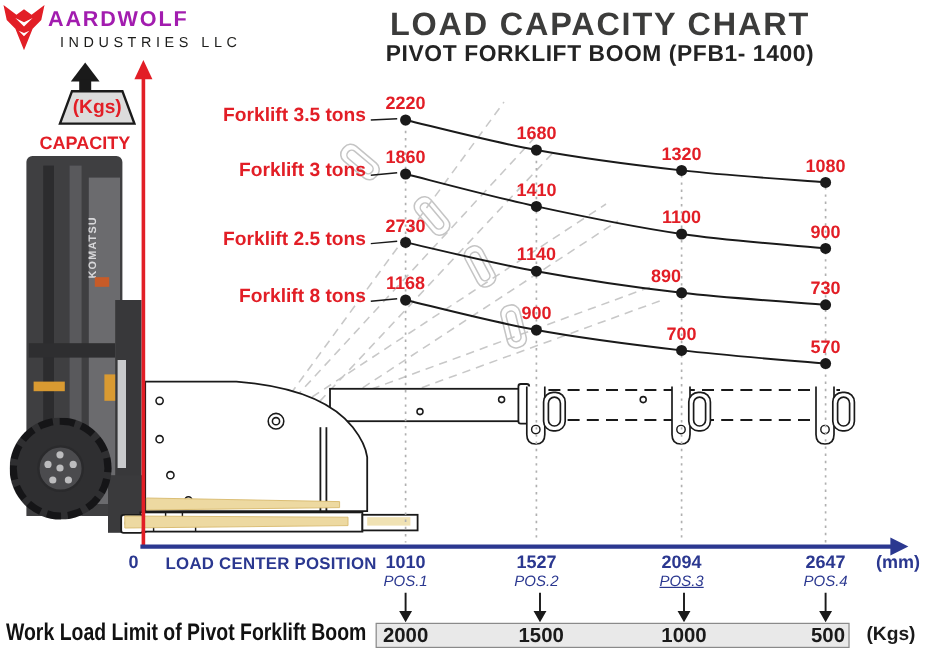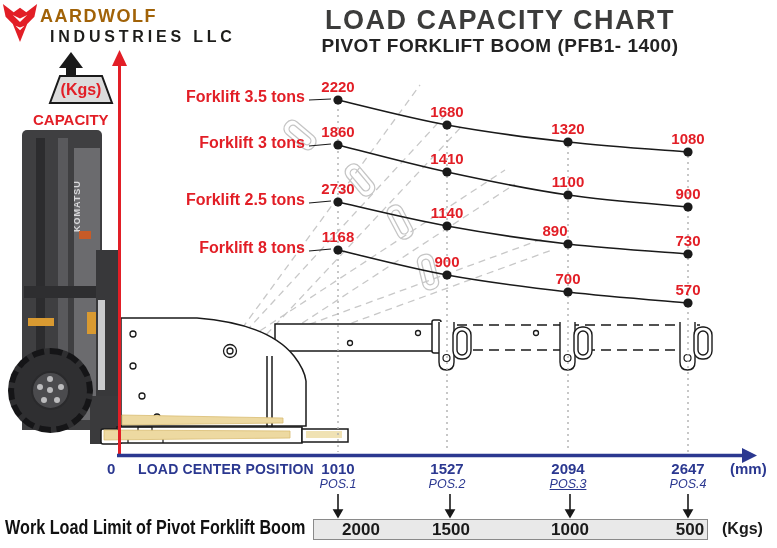--- a/index.html
+++ b/index.html
@@ -1,21 +1,21 @@
 <!DOCTYPE html>
 <html><head>
 <meta charset="utf-8">
 <style>
   html,body{margin:0;padding:0;background:#fff;}
   .canvas{position:relative;width:777px;height:548px;background:#fff;overflow:hidden;
           font-family:"Liberation Sans",sans-serif;}
   .abs{position:absolute;}
   
-  .logo-text1{left:40px;top:6px;font-size:18px;font-weight:bold;letter-spacing:1.5px;color:#a16207;}
-  .logo-text2{left:42px;top:28px;font-size:16px;font-weight:bold;letter-spacing:3.8px;color:#1d1d1b;padding-left:8px;}
+  .logo-text1{left:40px;top:6px;font-size:18px;font-weight:bold;letter-spacing:1.5px;color:#a21caf;}
+  .logo-text2{left:42px;top:28px;font-size:12px;font-weight:normal;letter-spacing:3.8px;color:#1d1d1b;padding-left:8px;}
   .title{left:250px;top:5px;width:500px;text-align:center;font-size:27px;font-weight:bold;
          letter-spacing:1.5px;color:#3c3c3b;}
   .subtitle{left:250px;top:35px;width:500px;text-align:center;font-size:19px;font-weight:bold;
             letter-spacing:.5px;color:#232323;}
   
   .kgs-label{left:50px;top:81px;width:62px;text-align:center;font-size:16px;font-weight:bold;color:#e21e26;}
   .capacity-label{left:33px;top:111px;width:74px;text-align:center;font-size:15px;font-weight:bold;color:#e21e26;}
   
   .fk{position:absolute;}
   .mast-main{left:22px;top:130px;width:80px;height:300px;background:#3f3f41;border-radius:5px 5px 0 0;}
@@ -267,18 +267,18 @@
       <div class="abs txt val" style="left: 653px; top: 281px;">570</div>
       <div class="abs txt series-label" style="left: 170px; top: 239px;">Forklift 8 tons</div>
       <div class="abs txt pos-val" style="left: 303px; top: 460px;">1010</div>
       <div class="abs txt pos-name" style="left: 303px; top: 477px;">POS.1</div>
       <div class="abs txt pos-val" style="left: 412px; top: 460px;">1527</div>
       <div class="abs txt pos-name" style="left: 412px; top: 477px;">POS.2</div>
       <div class="abs txt pos-val" style="left: 533px; top: 460px;">2094</div>
       <div class="abs txt pos-name" style="left: 533px; top: 477px; text-decoration: underline;">POS.3</div>
       <div class="abs txt pos-val" style="left: 653px; top: 460px;">2647</div>
       <div class="abs txt pos-name" style="left: 653px; top: 477px;">POS.4</div>
-      <div class="abs txt bar-val" style="left: 303px; top: 520px; margin-left: 23px;">2000</div>
+      <div class="abs txt bar-val" style="left: 303px; top: 520px;">2000</div>
       <div class="abs txt bar-val" style="left: 416px; top: 520px;">1500</div>
       <div class="abs txt bar-val" style="left: 535px; top: 520px;">1000</div>
       <div class="abs txt bar-val" style="left: 655px; top: 520px;">500</div>
     </div>
 </div>
 
 </body></html>

